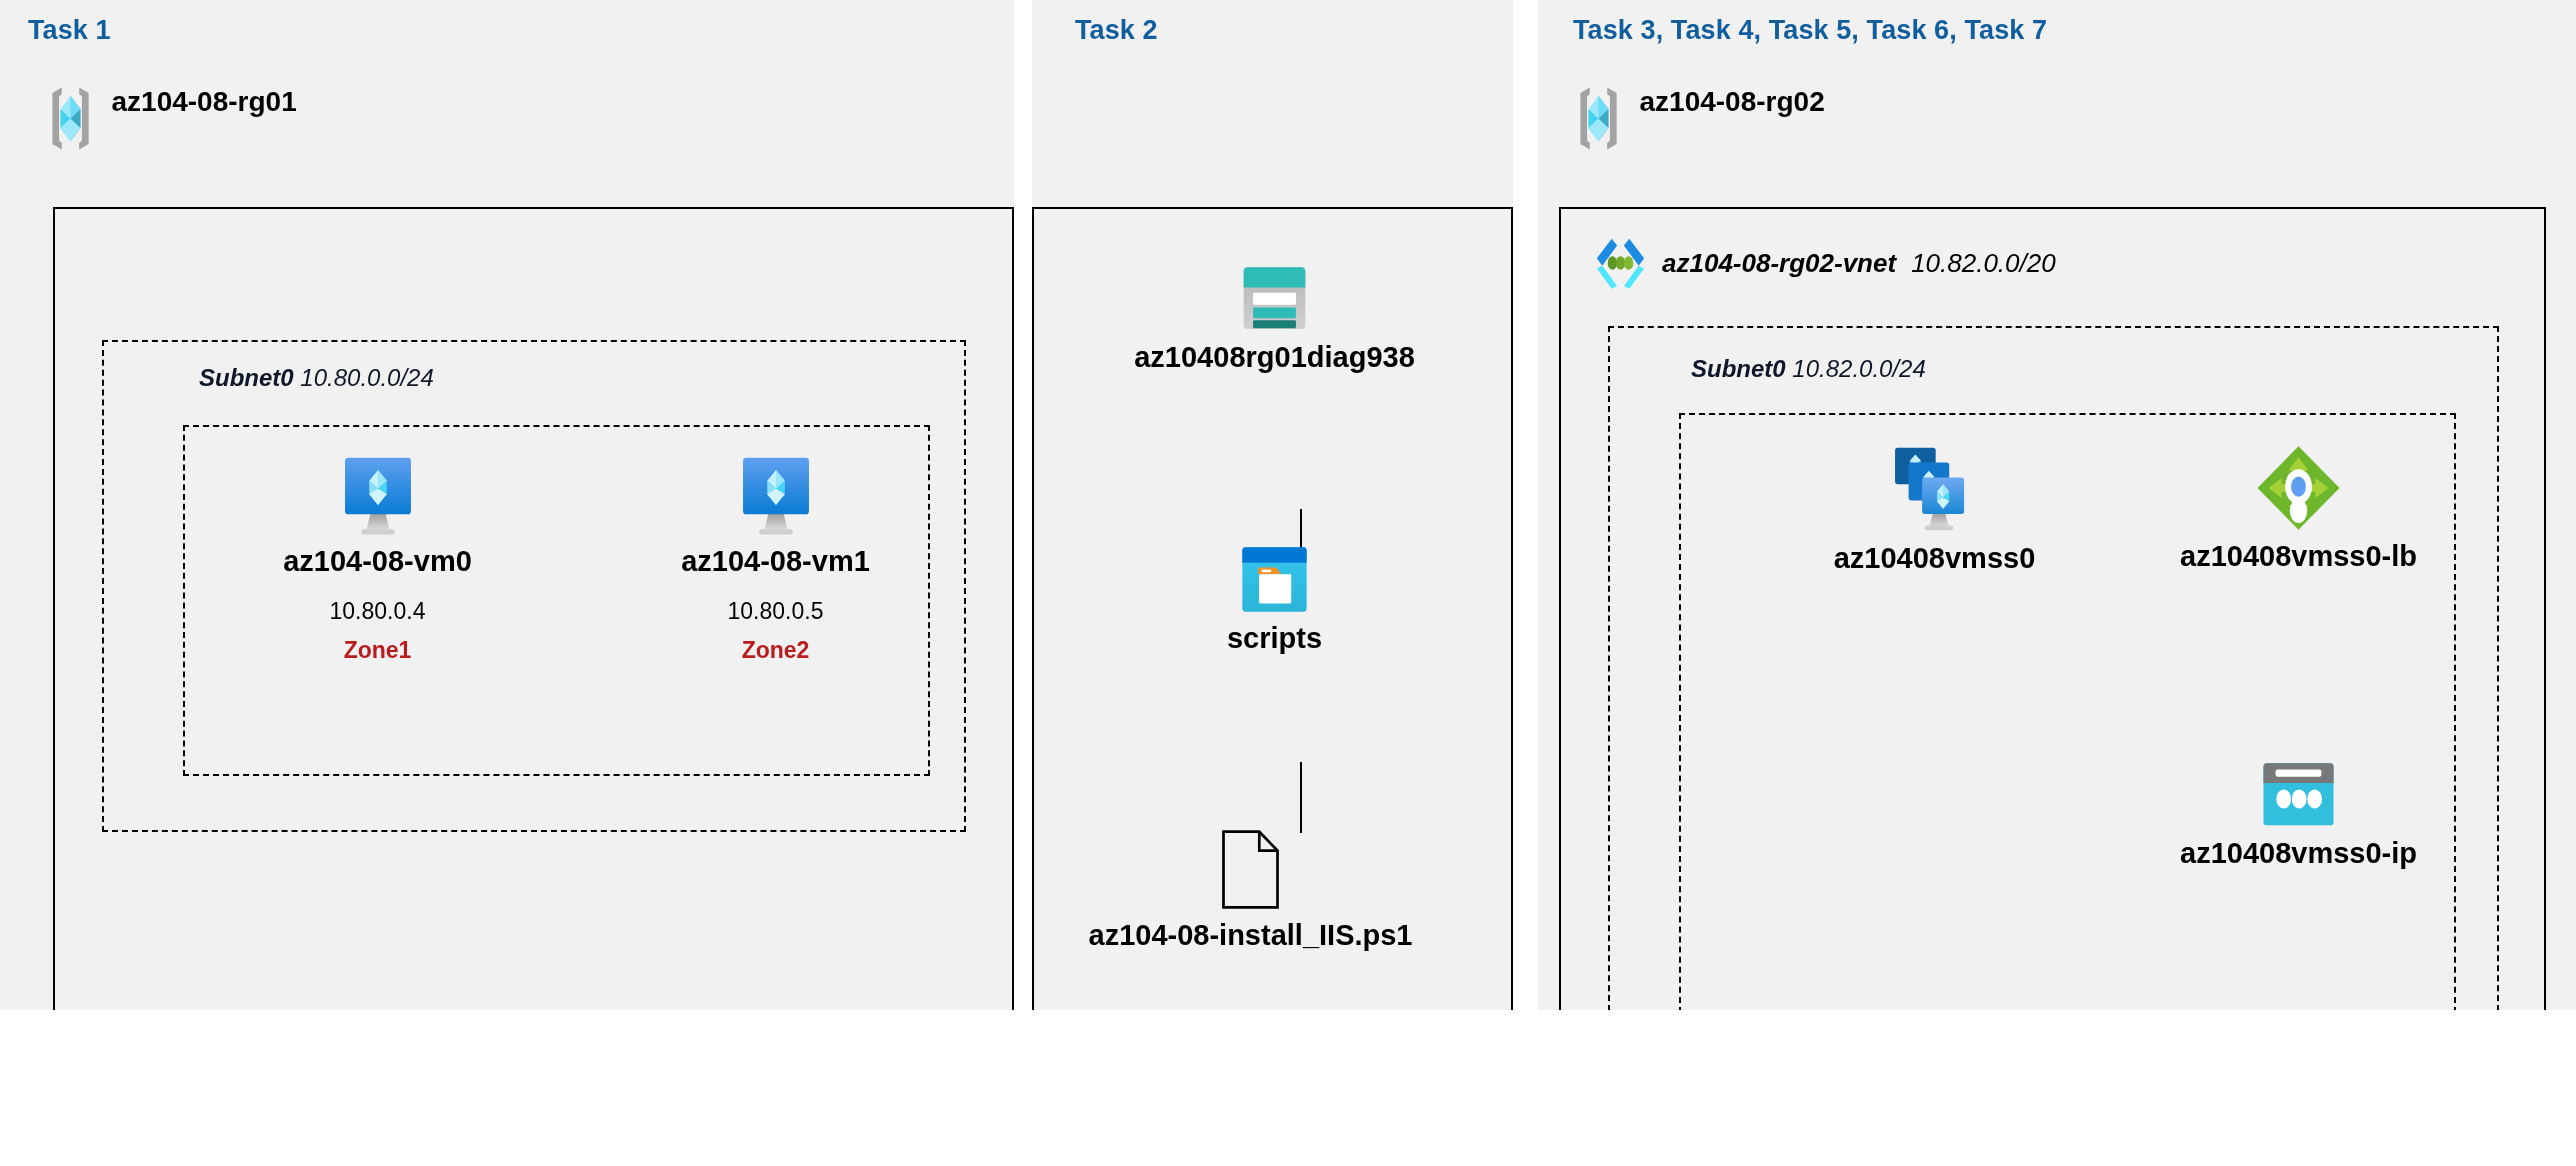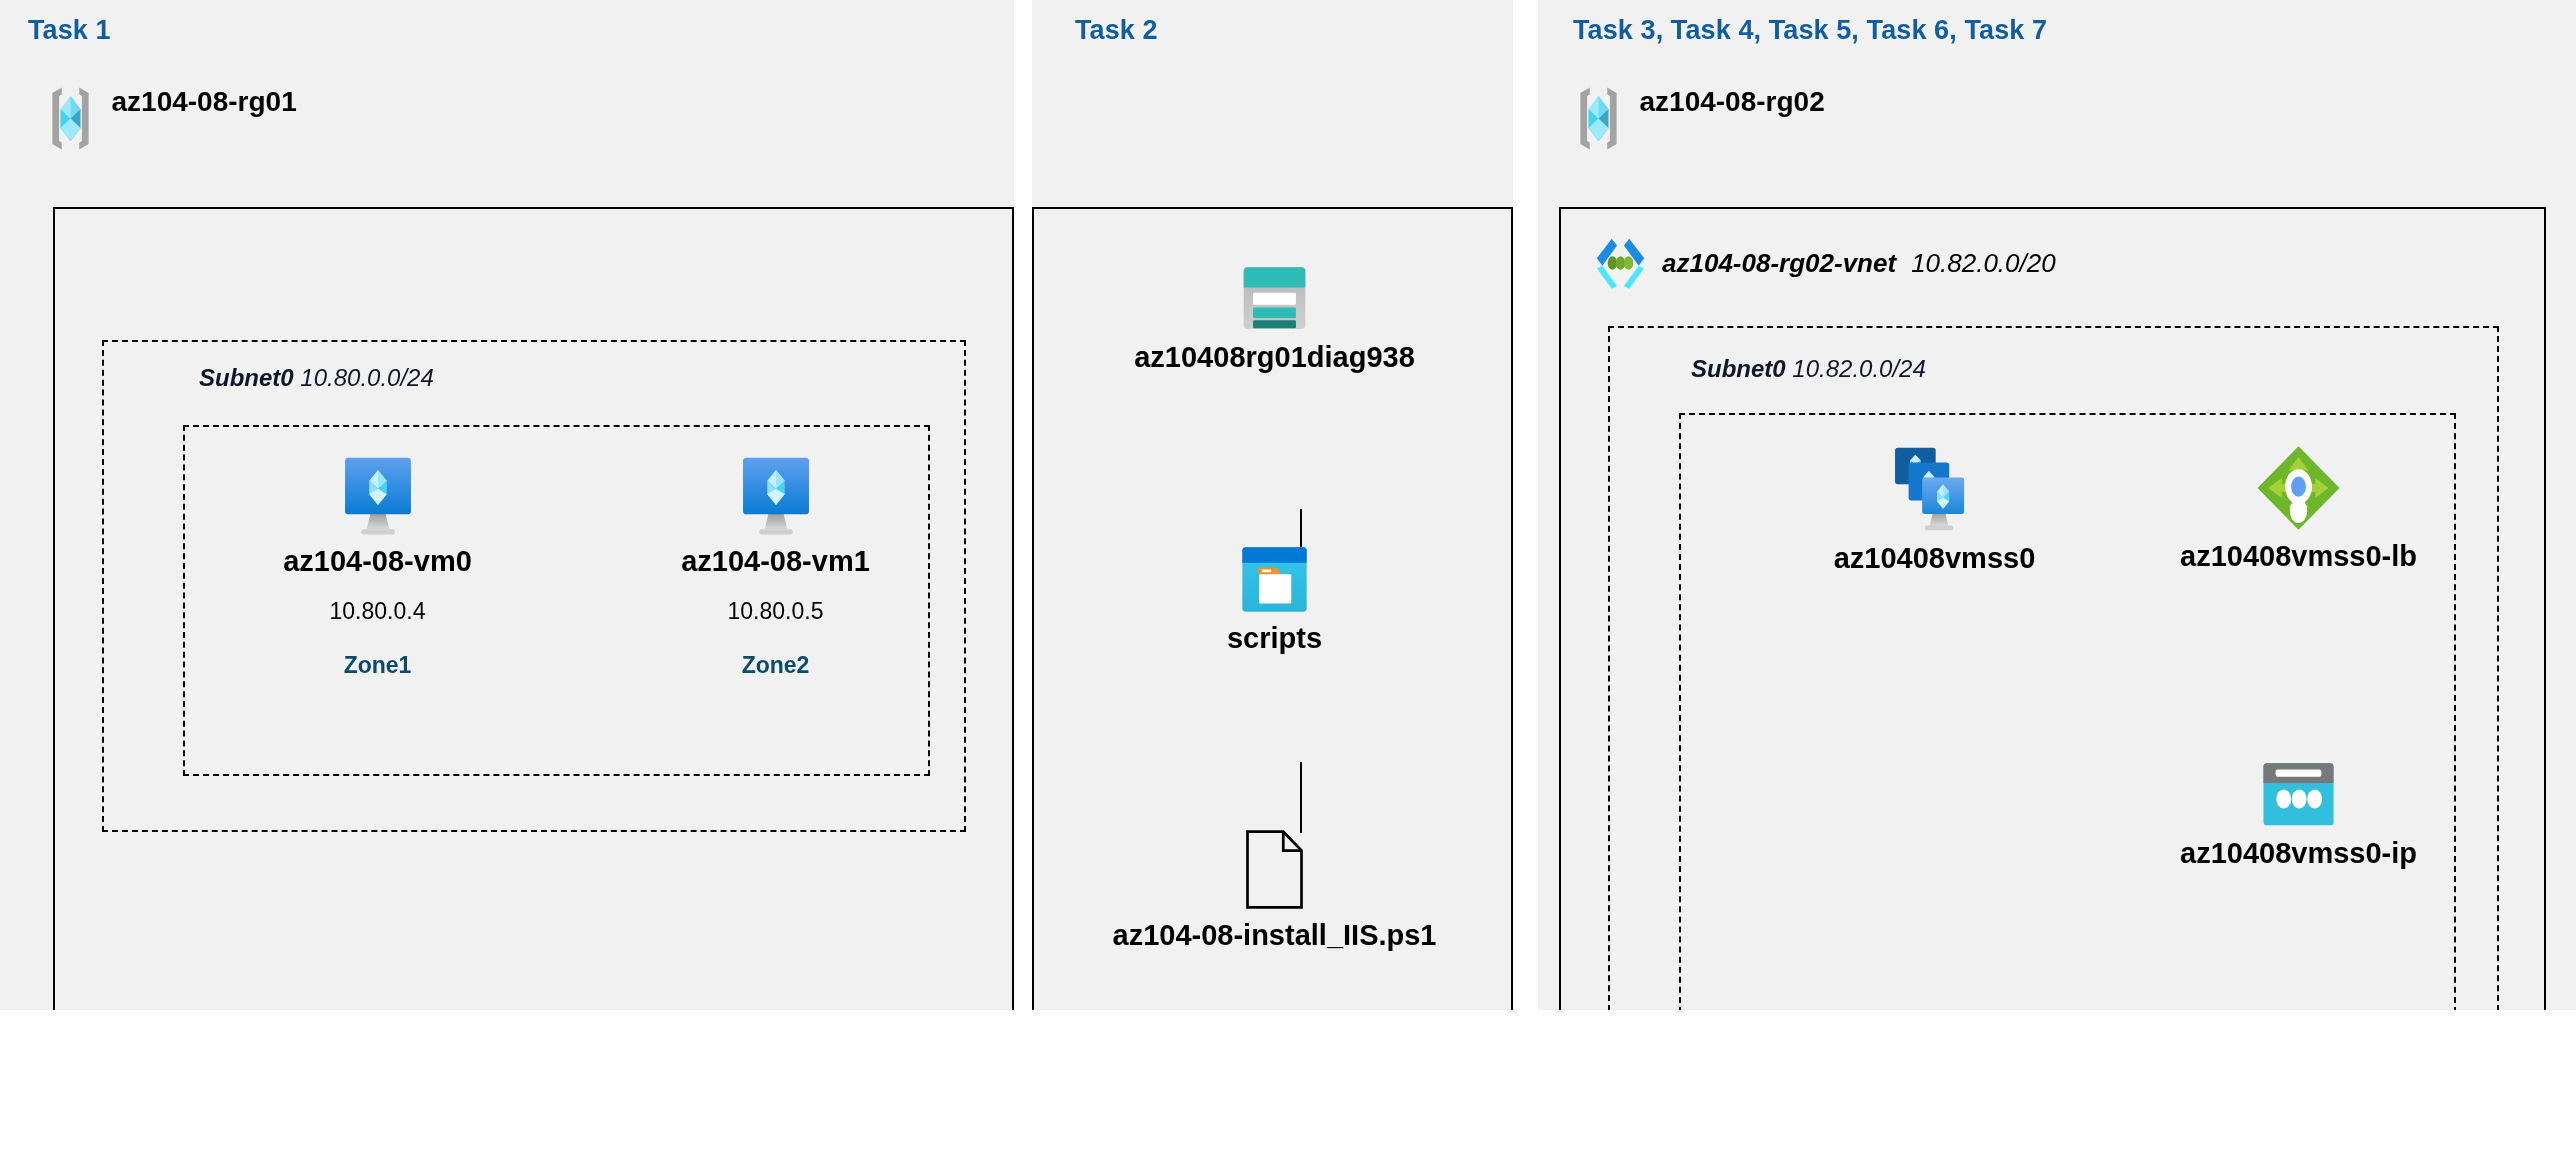--- a/index.html
+++ b/index.html
@@ -118,30 +118,30 @@
   }
   .node .cap2{
     font-size:23px;
     font-weight:normal;
     color:#000;
     margin-top:20px;
   }
   .node .cap3{
     font-size:23px;
     font-weight:bold;
-    color:#0c4a6e;
-    margin-top:27px;
+    color:#b91c1c;
+    margin-top:12px;
   }
 
   #node-vm0 { left:283px;  top:455px; width:189px;}
   #node-vm1 { left:681px; top:455px; width:189px;}
 
   #node-storage { left:1160px; top:263px; width:229px;}
   #node-scripts { left:1207px; top:546px; width:135px;}
-  #node-script-file{ left:1160px; top:829px; width:229px;text-align:right;}
+  #node-script-file{ left:1136px; top:829px; width:229px;text-align:right;}
 
   #node-vmss    { left:1820px; top:445px;  width:229px;}
   #node-lb      { left:2184px; top:445px;  width:229px;}
   #node-nsg     { left:1820px; top:755px; width:229px;}
   #node-ip      { left:2184px; top:762px; width:229px;}
 
   
   .conn{
     position:absolute;
     background:#000;

